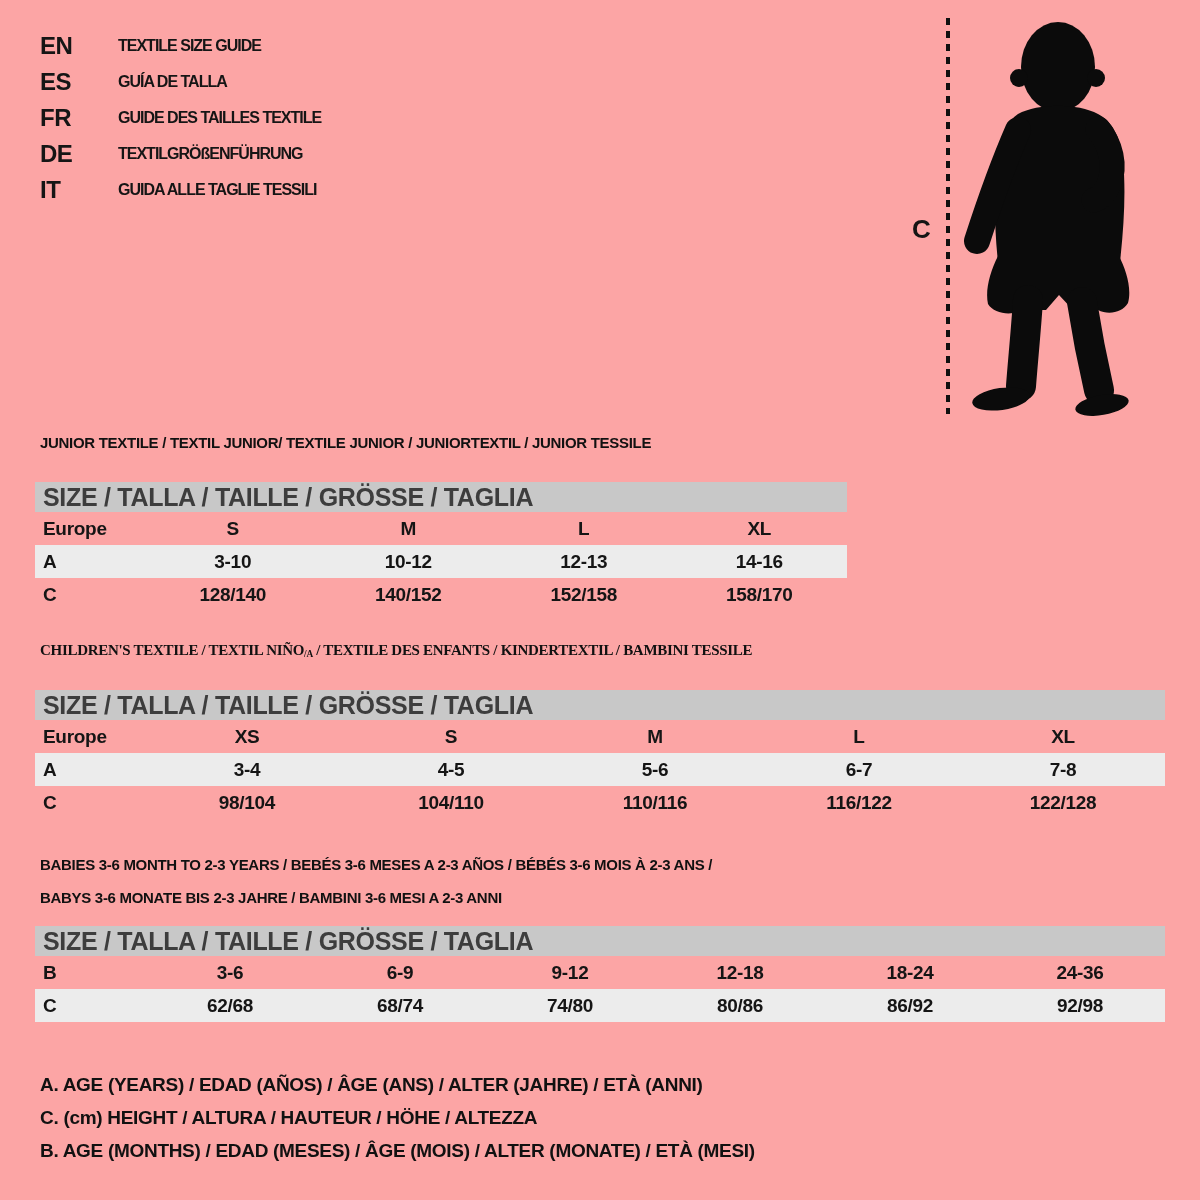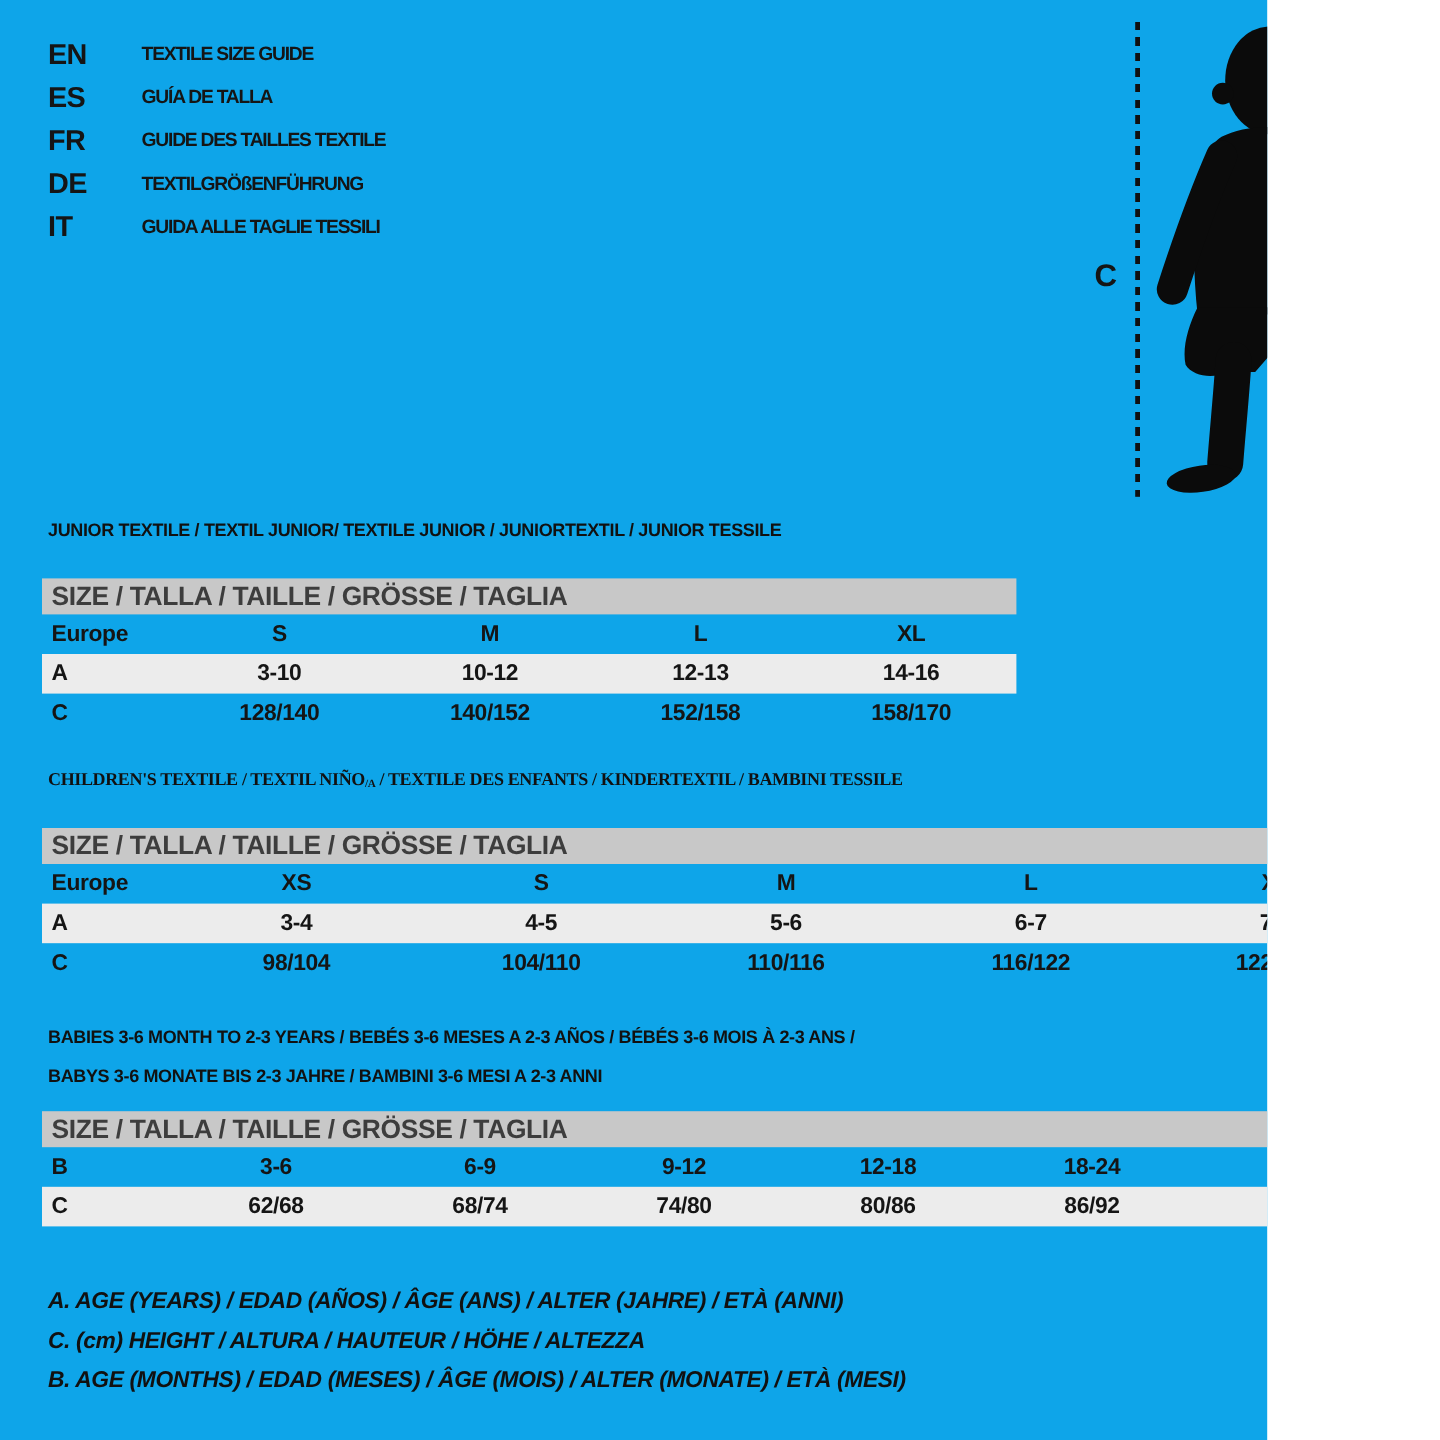--- a/index.html
+++ b/index.html
@@ -1,18 +1,18 @@
 <!DOCTYPE html>
 <html style="--header-bar: #c8c8c8; --row-shade: #ececec; --silhouette: #0b0b0b;"><head>
 <meta charset="utf-8">
 <style>
   html,body { margin:0; padding:0; }
   .page {
-    position:relative; width:1056px; height:1200px;
-    background:#0ea5e9; overflow:hidden;
+    position:relative; width:1200px; height:1200px;
+    background:#fca5a5; overflow:hidden;
     font-family:"Liberation Sans", sans-serif;
     color:#151515;
   }
   
   .lang-block { position:absolute; left:40px; top:28px; }
   .lang-row { display:flex; height:36px; align-items:center; }
   .lang-code { width:78px; font-weight:bold; font-size:24px; letter-spacing:-0.5px; }
   .lang-label { font-weight:bold; font-size:16px; letter-spacing:-1px; white-space:nowrap; }
 
   
@@ -34,29 +34,29 @@
   .sub-small { font-size:0.62em; vertical-align:-0.18em; }
 
   
   .table { position:absolute; left:35px; }
   .junior-table { top:482px; width:812px; }
   .children-table { top:690px; width:1130px; }
   .babies-table { top:926px; width:1130px; }
   .size-bar {
     height:30px; background:var(--header-bar, #c8c8c8);
     display:flex; align-items:center; padding-left:8px; box-sizing:border-box;
-    font-size:22px; font-weight:bold; letter-spacing:-0.3px; color:#3d3d3d; white-space:nowrap;text-align:right;
+    font-size:25px; font-weight:bold; letter-spacing:-0.3px; color:#3d3d3d; white-space:nowrap;text-align:right;
   }
   .trow { display:flex; height:33px; align-items:center; font-size:19px; font-weight:bold; letter-spacing:-0.3px; }
   .trow.shaded { background:var(--row-shade, #ececec); }
   .cell { flex:1; text-align:center; white-space:nowrap; }
   .cell.label { flex:0 0 110px; text-align:left; padding-left:8px; box-sizing:border-box; }
 
   
-  .legend { position:absolute; left:40px; top:1068px; font-size:19px; font-weight:bold; letter-spacing:-0.3px; line-height:33px; color:#111;font-style:italic; }
+  .legend { position:absolute; left:40px; top:1068px; font-size:19px; font-weight:bold; letter-spacing:-0.3px; line-height:33px; color:#111; }
   .legend div { white-space:nowrap; }
 </style>
 </head>
 <body>
 
 <div class="page">
 
   <section class="lang-block">
     <div class="lang-row">
       <span class="lang-code">EN</span>

